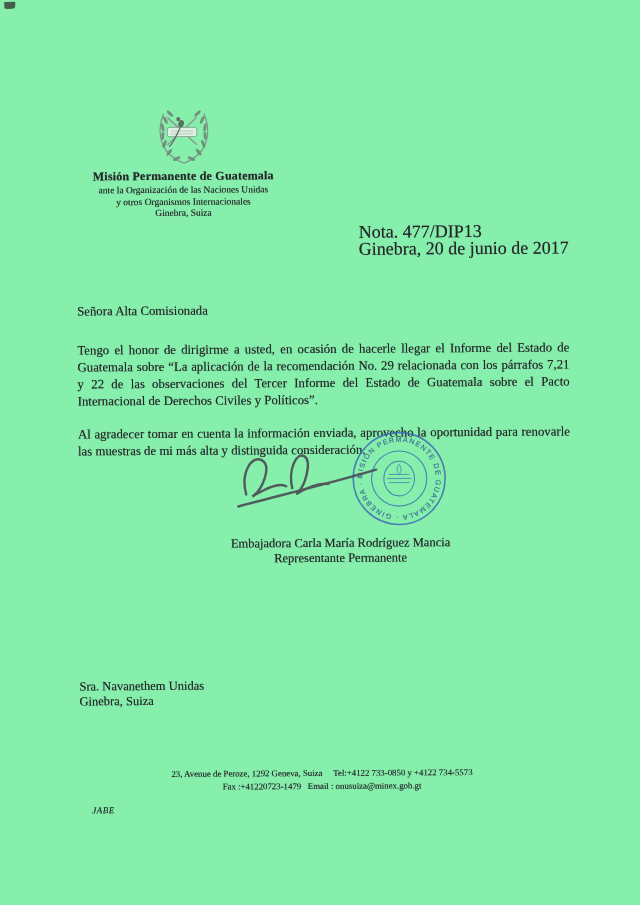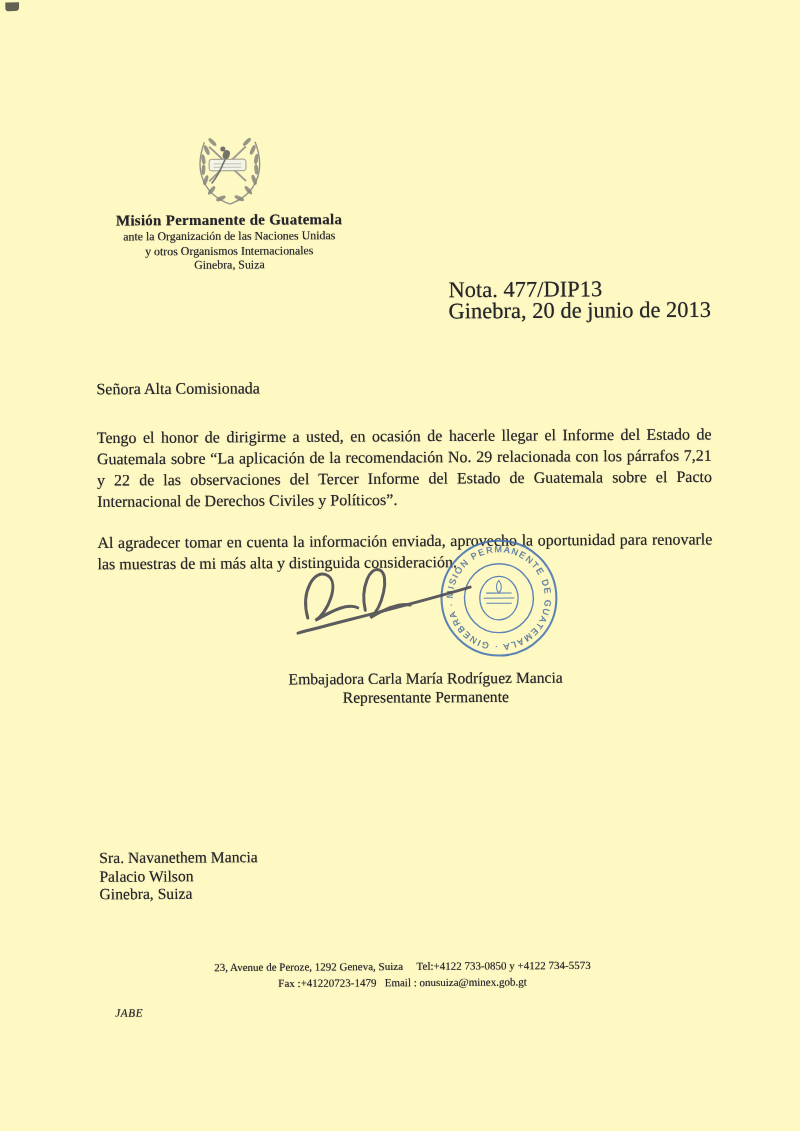--- a/index.html
+++ b/index.html
@@ -1,17 +1,17 @@
 <!DOCTYPE html>
 <html><head>
 <meta charset="utf-8">
 <style>
   html, body { margin:0; padding:0; background:#ffffff; }
   .sheet {
-    position:relative; width:640px; height:905px; background:#fef9c3;
+    position:relative; width:640px; height:905px; background:#86efac;
     overflow:hidden; font-family:"Liberation Serif", serif; color:#26262a;
   }
   .tilt { position:absolute; inset:0; transform:rotate(-0.35deg); transform-origin:50% 50%; }
   .txt { text-shadow:0 0 0.7px rgba(30,30,35,0.55); }
 
   .scan-artifact { position:absolute; top:0; left:7px; width:11px; height:7px;
     background:#2d2d2d; opacity:0.75; border-radius:0 0 3px 2px; }
 
   .emblem { position:absolute; left:138px; top:96px; width:92px; height:74px; opacity:0.82; }
 
@@ -79,21 +79,21 @@
 
     <div class="letterhead-text">
       <div class="mission-name">Misión Permanente de Guatemala</div>
       <div class="letterhead-line">ante la Organización de las Naciones Unidas</div>
       <div class="letterhead-line">y otros Organismos Internacionales</div>
       <div class="letterhead-line">Ginebra, Suiza</div>
     </div>
 
     <div class="reference">
       <div>Nota. 477/DIP13</div>
-      <div>Ginebra, 20 de junio de 2013</div>
+      <div>Ginebra, 20 de junio de 2017</div>
     </div>
 
     <div class="body-block">
       <p class="salutation">Señora Alta Comisionada</p>
       <p class="para">Tengo el honor de dirigirme a usted, en ocasión de hacerle llegar el Informe del Estado de Guatemala sobre “La aplicación de la recomendación No. 29 relacionada con los párrafos 7,21 y 22 de las observaciones del Tercer Informe del Estado de Guatemala sobre el Pacto Internacional de Derechos Civiles y Políticos”.</p>
       <p class="para">Al agradecer tomar en cuenta la información enviada,  aprovecho la oportunidad para renovarle las muestras de mi más alta y distinguida consideración.</p>
     </div>
 
     <div class="signature-zone">
       <svg class="stamp-svg" viewBox="0 0 96 96" xmlns="http://www.w3.org/2000/svg" xmlns:xlink="http://www.w3.org/1999/xlink">
@@ -120,22 +120,21 @@
         </g>
       </svg>
 
       <div class="signer">
         <div>Embajadora Carla María  Rodríguez Mancia</div>
         <div>Representante Permanente</div>
       </div>
     </div>
 
     <div class="recipient">
-      <div>Sra. Navanethem Mancia</div>
-      <div>Palacio Wilson</div>
+      <div>Sra. Navanethem Unidas</div>
       <div>Ginebra, Suiza</div>
     </div>
 
     <div class="footer">
       <div class="footer-line">23, Avenue de Peroze, 1292 Geneva, Suiza     Tel:+4122 733-0850 y +4122 734-5573</div>
       <div class="footer-line">Fax :+41220723-1479   Email : onusuiza@minex.gob.gt</div>
     </div>
 
     <div class="initials">JABE</div>
 

